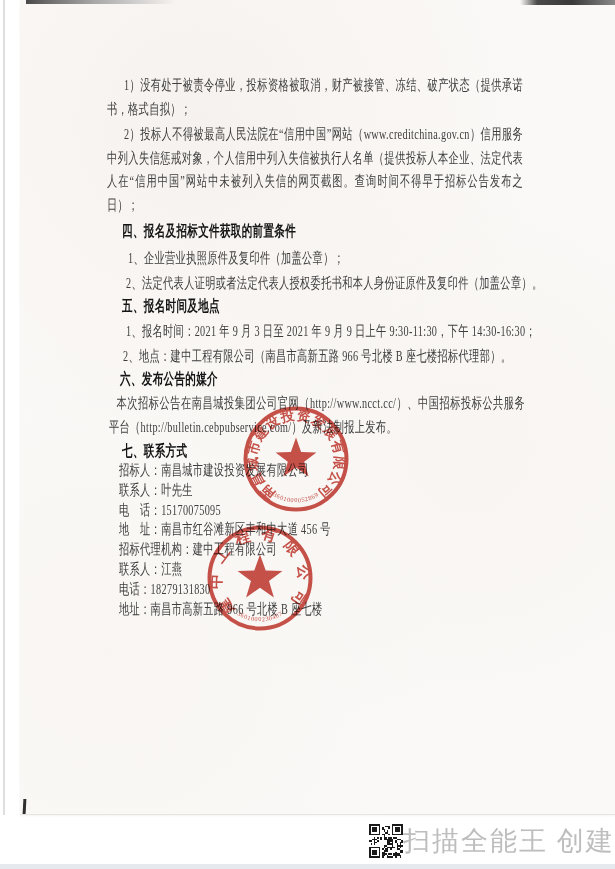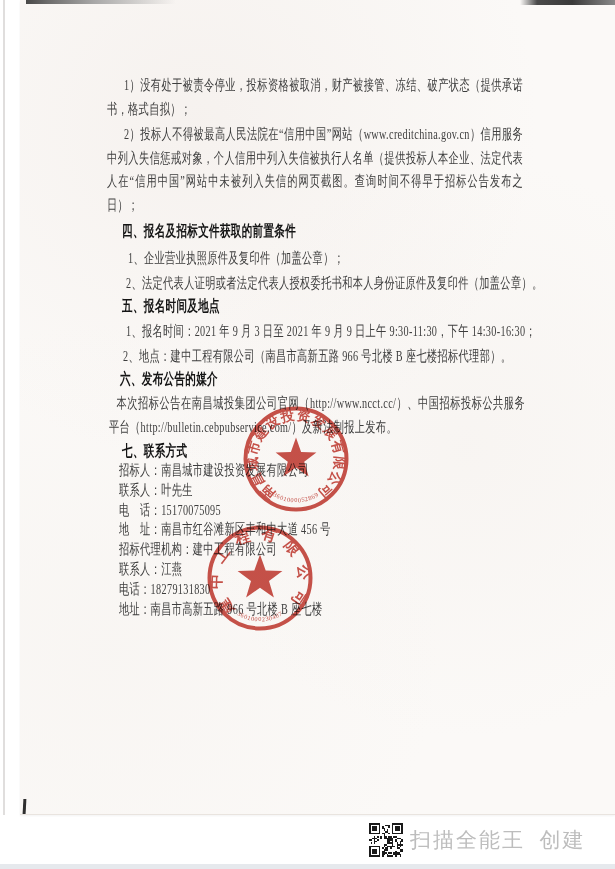--- a/index.html
+++ b/index.html
@@ -38,22 +38,22 @@
   
   .seal{position:absolute;mix-blend-mode:multiply;opacity:.88;color:#c23b32;}
   .seal text{fill:#c23b32;font-family:"Liberation Serif","DejaVu Serif",serif;font-weight:bold;}
   .seal .company-arc-text{font-size:13.5px;letter-spacing:1px;}
   .seal.seal-2 .company-arc-text{font-size:15px;letter-spacing:9px;}
   .seal .serial-arc-text{font-size:6.3px;letter-spacing:.6px;font-weight:normal;}
 
   
   .watermark{position:absolute;left:369px;top:823px;display:flex;align-items:center;}
   .qr{width:34px;height:34px;display:block;}
-  .wm-text{margin-left:7px;font-family:Liberation Mono, monospace;
-     font-size:21px;color:#bdbdbd;letter-spacing:2px;white-space:nowrap;}
+  .wm-text{font-family:Liberation Serif, serif;
+     font-size:27px;color:#bdbdbd;letter-spacing:2px;white-space:nowrap;}
 </style>
 </head>
 <body>
 
 <div class="scan">
 
   <div class="paper"></div>
   <div class="edge-line"></div>
   <div class="smudge-left"></div>
   <div class="smudge-right"></div>

